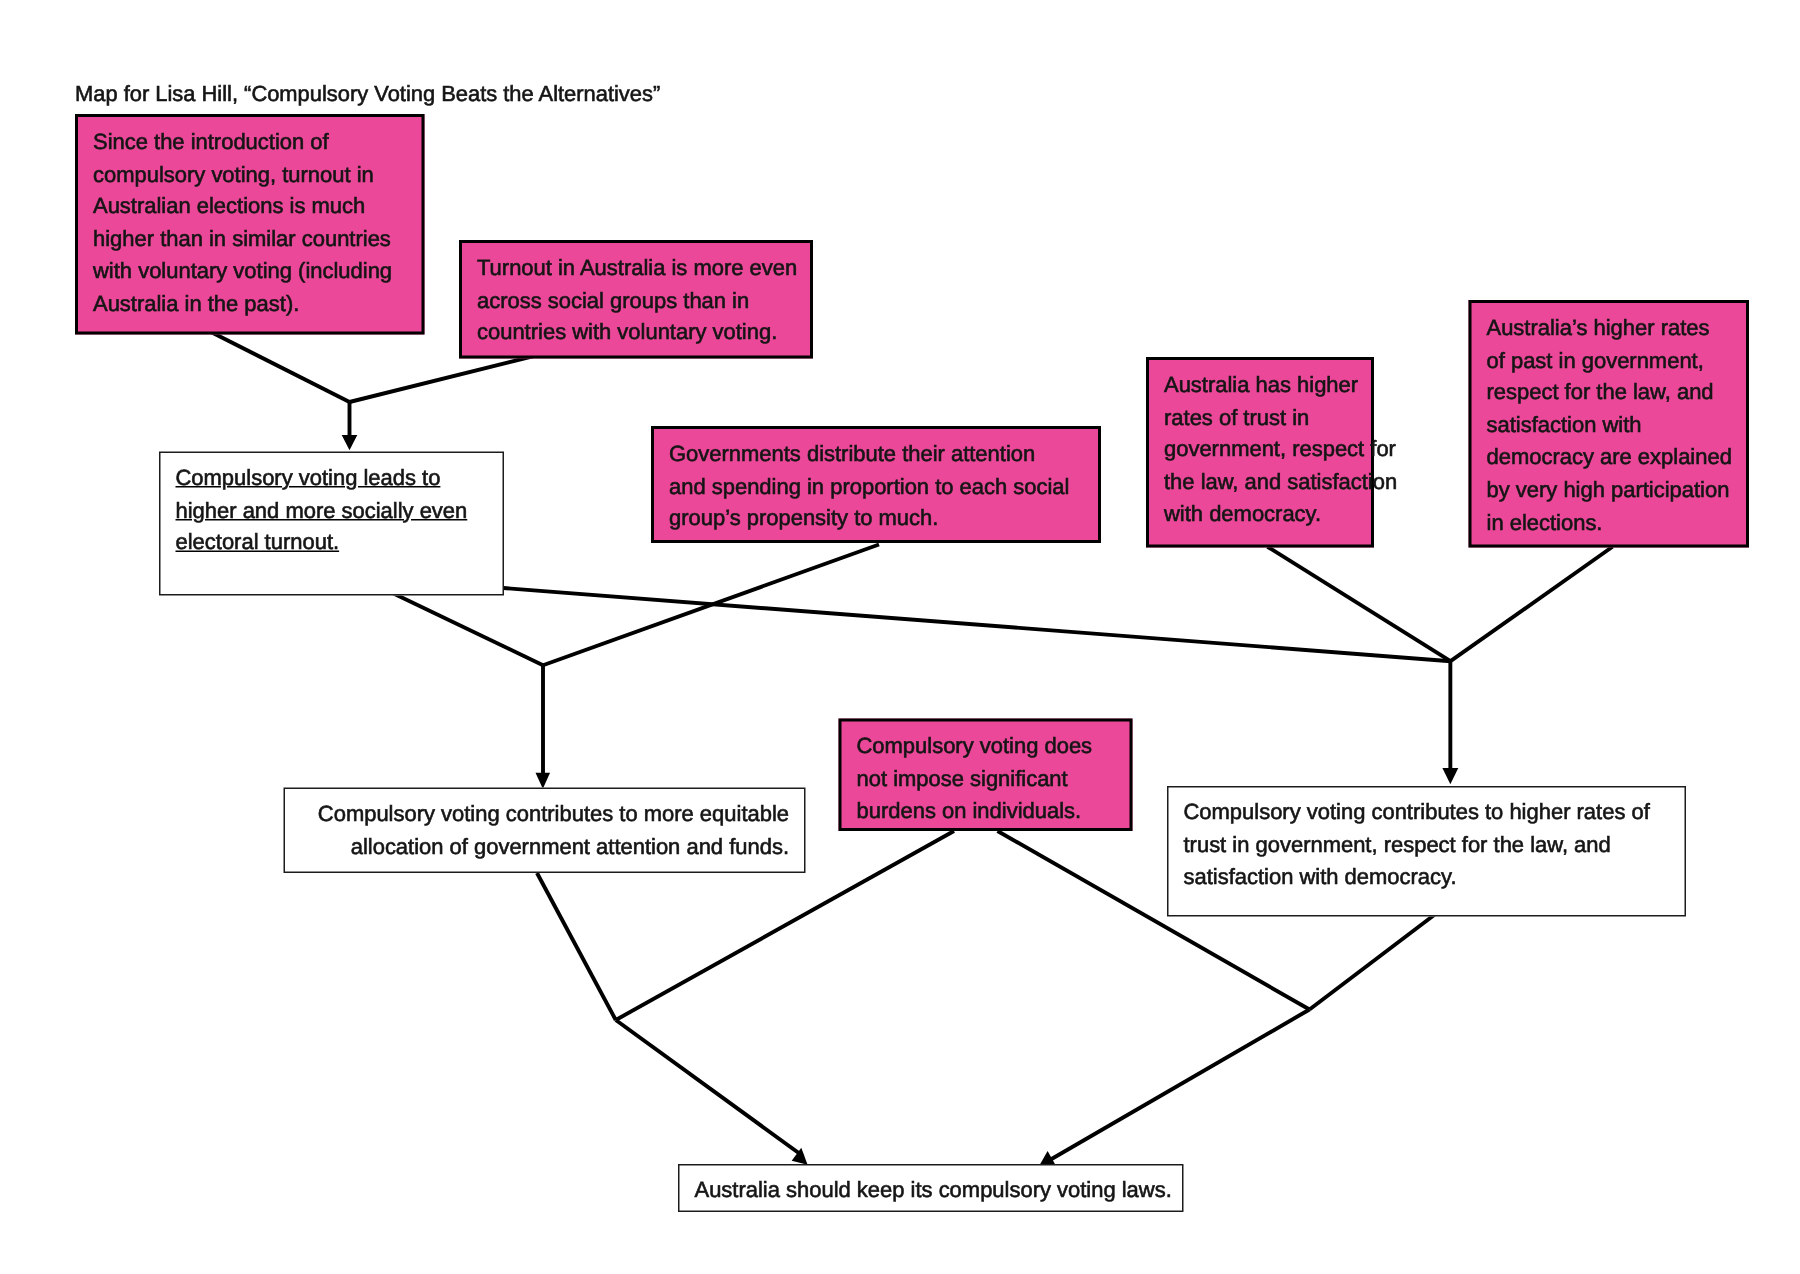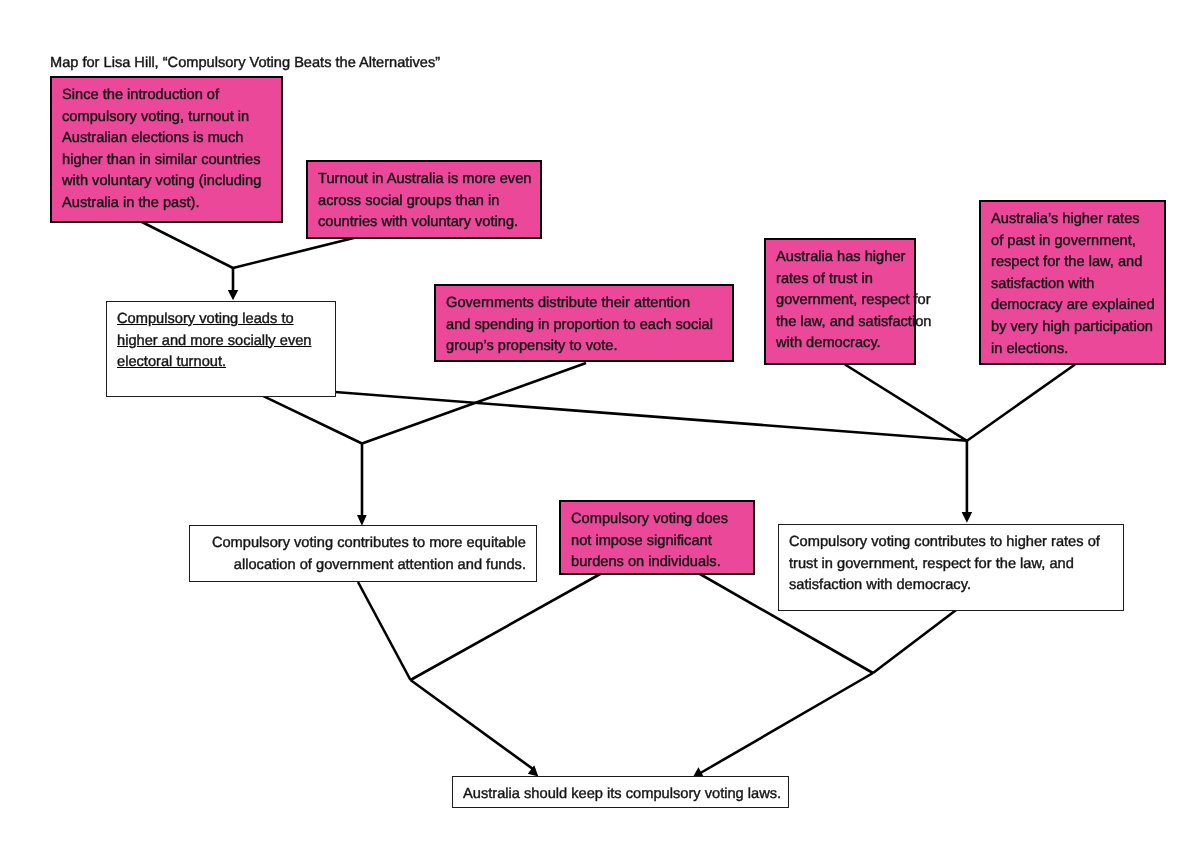--- a/index.html
+++ b/index.html
@@ -19,21 +19,21 @@
   .ln{display:block;white-space:nowrap;}
   .kind-reason{background:#ec4899;border:2px solid #000000;}
   .kind-claim,.kind-conclusion{background:#ffffff;border:1.2px solid #1c1c1c;}
   #n1{left:50px;top:76px;width:233px;height:147px;}
   #n2{left:306px;top:143px;width:236px;height:79px;margin-top:17px;}
   #n3{left:106px;top:301px;width:230px;height:96px;text-decoration:underline;}
   #n4{left:434px;top:284px;width:300px;height:78px;}
   #n5{left:764px;top:238px;width:152px;height:127px;}
   #n6{left:979px;top:200px;width:187px;height:165px;}
   #n7{left:189px;top:525px;width:348px;height:57px;text-align:right;}
-  #n8{left:559px;top:500px;width:196px;height:75px;}
+  #n8{left:559px;top:479px;width:196px;height:75px;}
   #n9{left:778px;top:524px;width:346px;height:87px;}
   #n10{left:452px;top:776px;width:337px;height:32px;}
 </style>
 </head>
 <body>
 
 <div id="stage">
 
   <div class="map-title">Map for Lisa Hill, “Compulsory Voting Beats the Alternatives”</div>
 
@@ -87,21 +87,21 @@
         <span class="txt">
           <span class="ln">Compulsory voting leads to</span>
           <span class="ln">higher and more socially even</span>
           <span class="ln">electoral turnout.</span>
         </span>
       </div>
   <div class="node kind-reason" id="n4">
         <span class="txt">
           <span class="ln">Governments distribute their attention</span>
           <span class="ln">and spending in proportion to each social</span>
-          <span class="ln">group’s propensity to vote.</span>
+          <span class="ln">group’s propensity to much.</span>
         </span>
       </div>
   <div class="node kind-reason" id="n5">
         <span class="txt">
           <span class="ln">Australia has higher</span>
           <span class="ln">rates of trust in</span>
           <span class="ln">government, respect for</span>
           <span class="ln">the law, and satisfaction</span>
           <span class="ln">with democracy.</span>
         </span>

